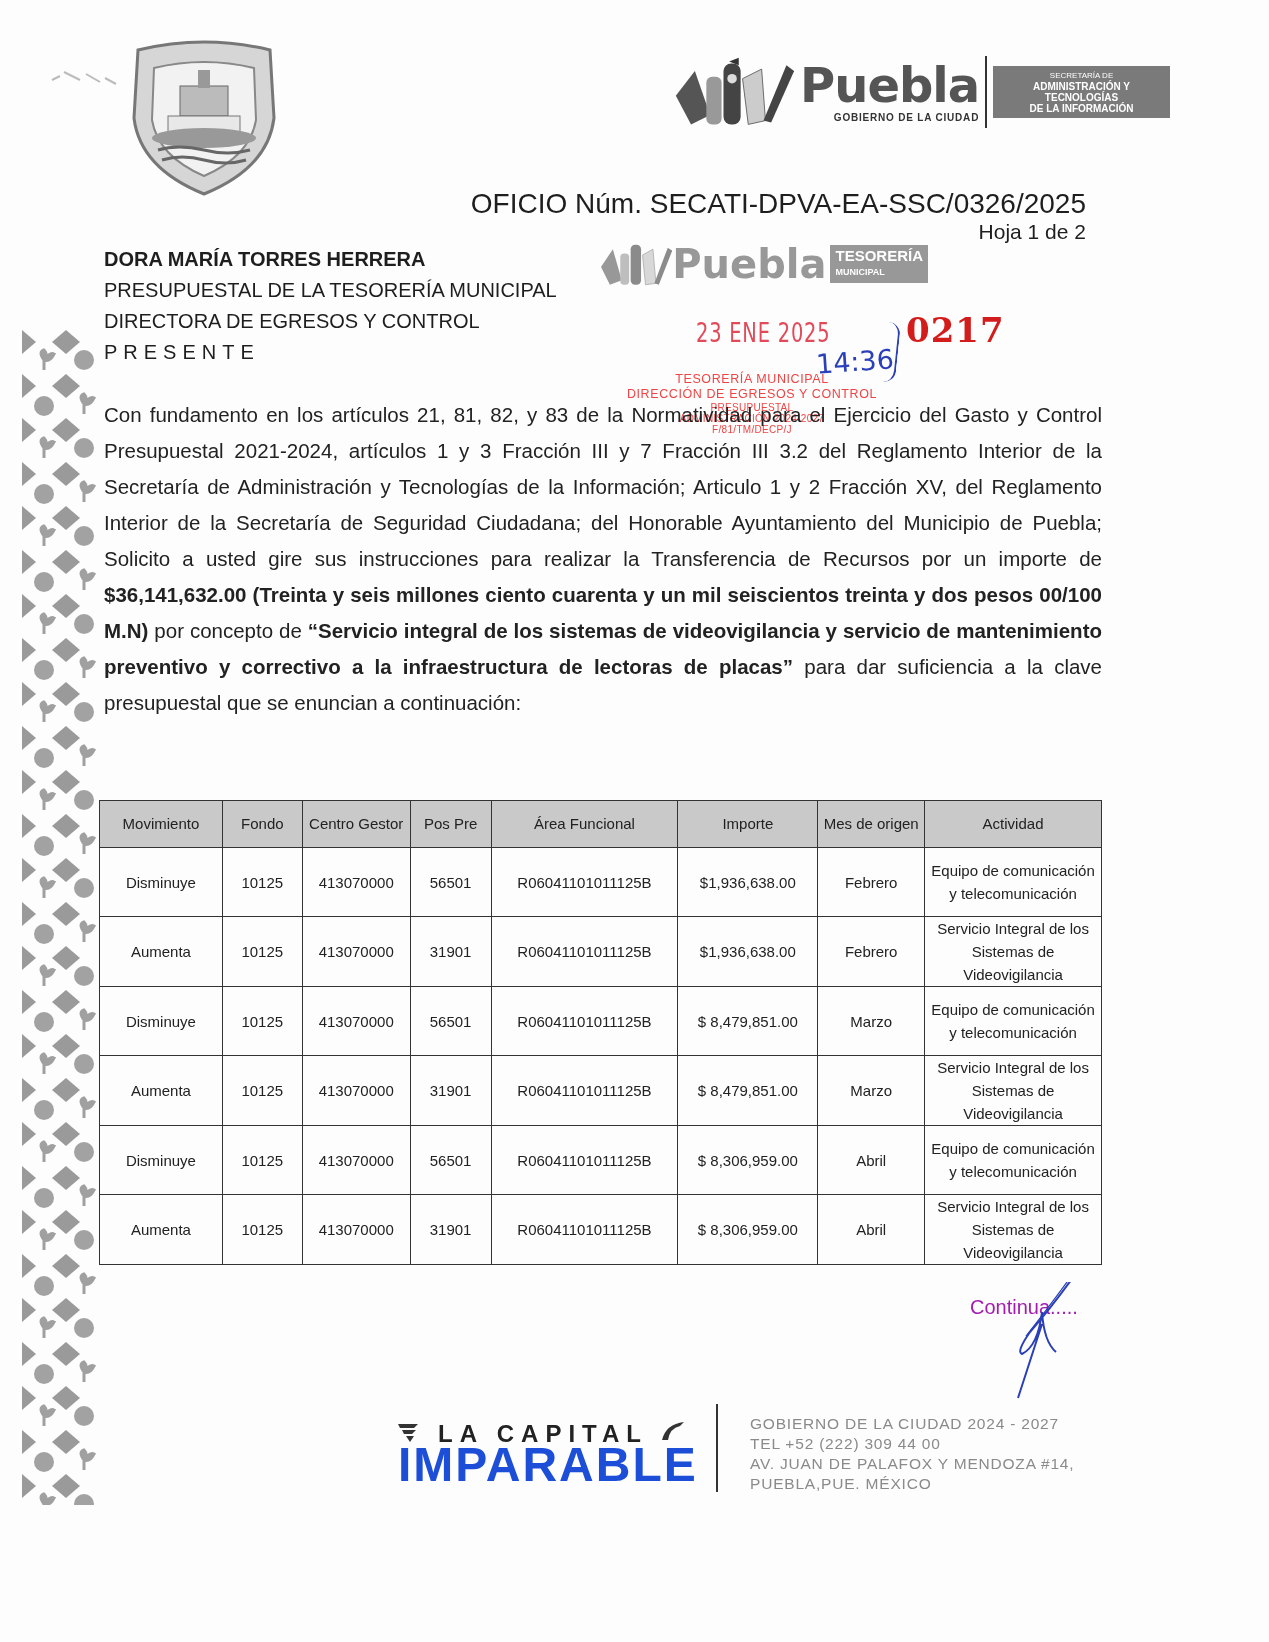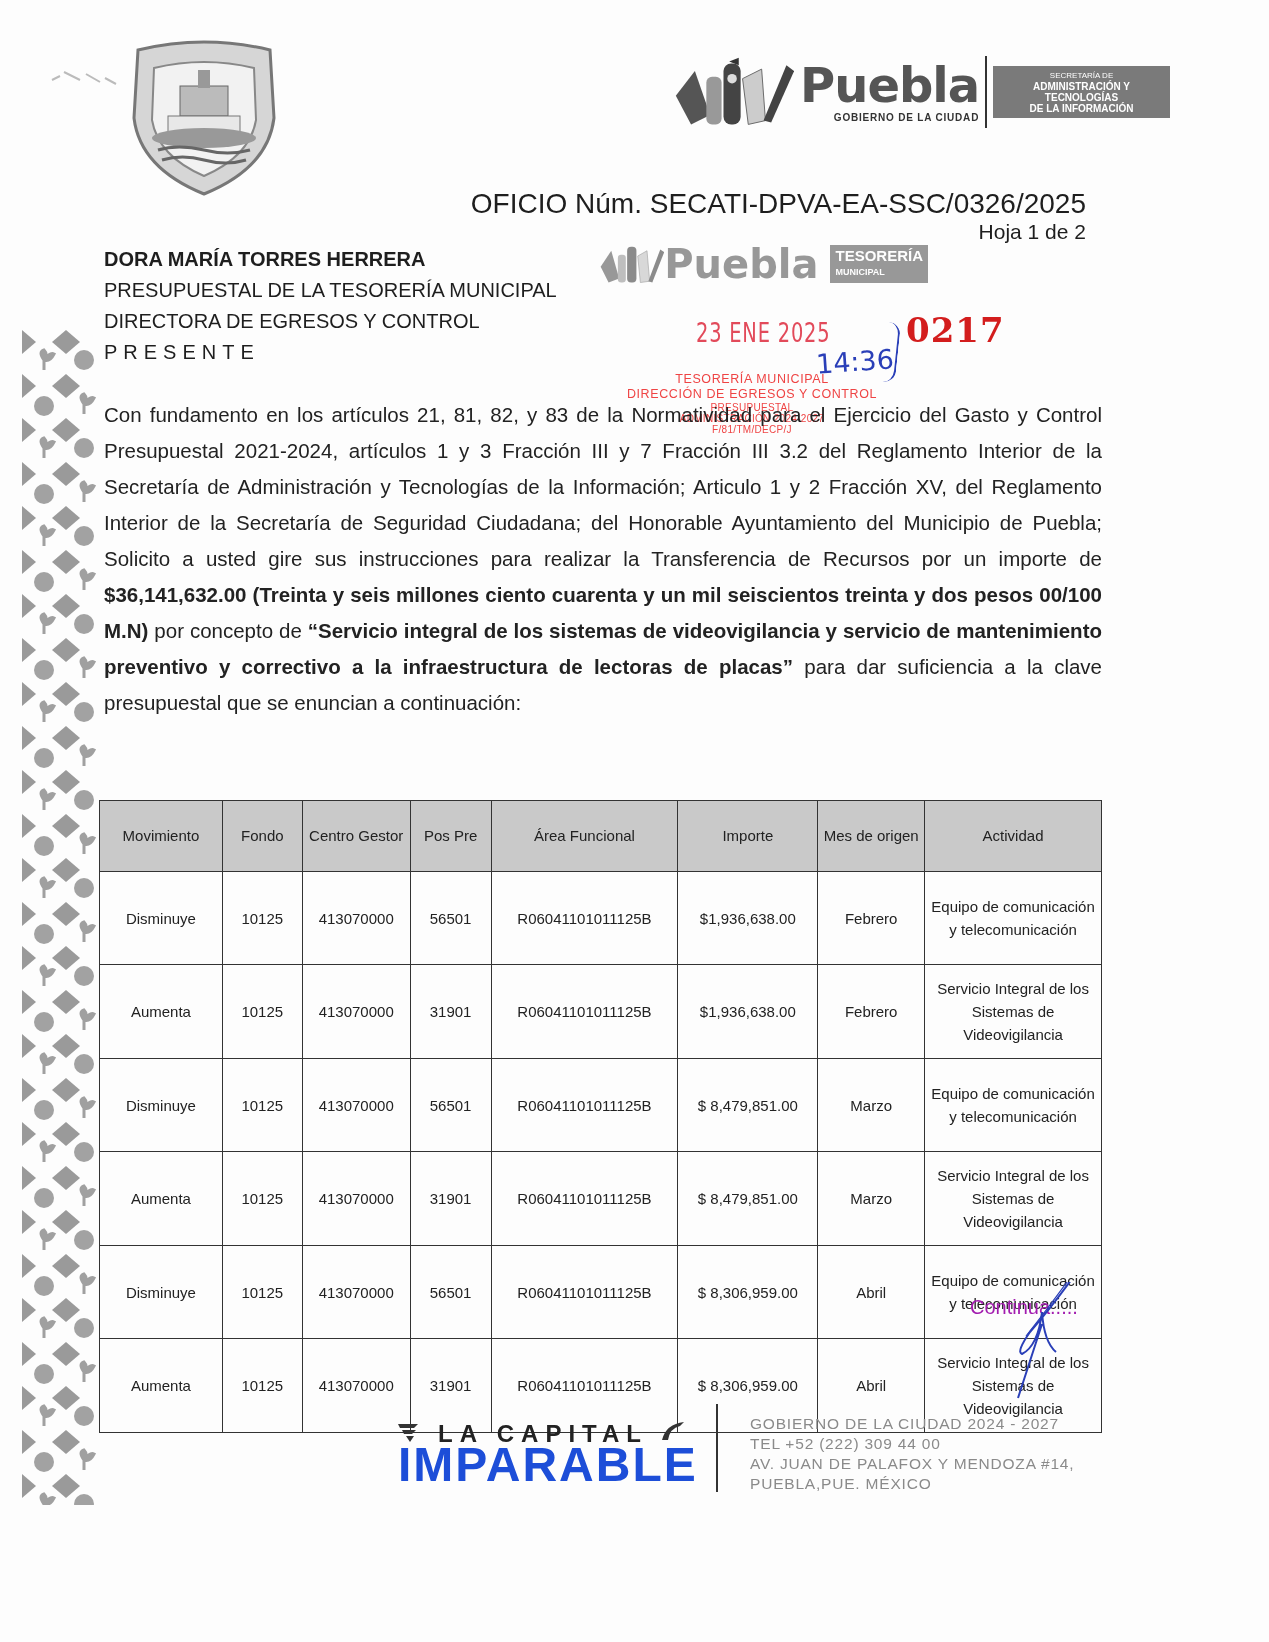--- a/index.html
+++ b/index.html
@@ -27,36 +27,36 @@
   .oficio { right: 183px; top: 188px; font-size: 28px; color: #1e1e1e; }
   .hoja { right: 183px; top: 220px; font-size: 21px; }
 
   .addressee { left: 104px; top: 244px; font-size: 20px; line-height: 31px; }
   .addressee .name { font-weight: bold; }
   .addressee .presente { letter-spacing: 6px; }
 
   
   .stamp-logo { left: 598px; top: 232px; width: 330px; height: 64px; display: flex; align-items: center; opacity: 0.75; }
   .stamp-logo .puebla { font-family: "DejaVu Sans", sans-serif; font-weight: bold; font-size: 40px; color: #777; line-height: 40px; }
-  .stamp-logo .teso { background: #777; color: #fff; padding: 3px 5px; font-size: 15px; font-weight: bold; line-height: 16px; margin-left: 12px; }
+  .stamp-logo .teso { background: #777; color: #fff; padding: 3px 5px; font-size: 15px; font-weight: bold; line-height: 16px; margin-left: 4px; }
   .stamp-logo .teso span { display: block; font-size: 9px; }
   .stamp-date { left: 696px; top: 317px; font-family: "DejaVu Sans Condensed", "DejaVu Sans", sans-serif; font-size: 27px; color: #e24a5a; letter-spacing: 1px; transform: scaleX(0.8); transform-origin: left; }
   .stamp-folio { left: 906px; top: 310px; font-family: "DejaVu Serif", serif; font-weight: bold; font-size: 34px; color: #d31d1d; letter-spacing: 1px; }
   .stamp-time { left: 816px; top: 346px; font-family: "DejaVu Sans", sans-serif; font-size: 27px; color: #2a3fb8; transform: rotate(-4deg); }
   .stamp-bracket { left: 876px; top: 322px; width: 20px; height: 60px; border-right: 2px solid #2a3fb8; border-radius: 0 12px 12px 0; transform: rotate(6deg); }
   .stamp-text { left: 612px; top: 372px; width: 280px; text-align: center; font-size: 12.5px; color: #ef4444; line-height: 15px; letter-spacing: 0.6px; }
   .stamp-text .sm { font-size: 10px; letter-spacing: 0.3px; line-height: 11px; }
 
   
   .para { left: 104px; top: 397px; width: 998px; font-size: 20.5px; line-height: 36px; text-align: justify; color: #222; }
   .para b { font-weight: bold; }
 
   
   .tbl { left: 99px; top: 800px; width: 1003px; border-collapse: collapse; font-size: 15px; color: #222; }
-  .tbl th, .tbl td { border: 1.5px solid #333; text-align: center; vertical-align: middle; padding: 12px 2px; }
+  .tbl th, .tbl td { border: 1.5px solid #333; text-align: center; vertical-align: middle; padding: 0 2px; }
   .tbl th { background: #c9c9c9; font-weight: normal; height: 46px; line-height: 22px; }
   .tbl td { height: 68px; line-height: 23px; }
 
   .continua { left: 970px; top: 1296px; font-size: 20px; color: #a21caf; }
   .signature { left: 960px; top: 1282px; width: 140px; height: 120px; }
 
   
   .foot-brand { left: 398px; top: 1420px; width: 290px; text-align: center; }
   .foot-brand .l1 { font-size: 24px; font-weight: bold; letter-spacing: 7px; color: #222; }
   .foot-brand .l2 { font-size: 48px; font-weight: bold; letter-spacing: 2px; color: #1d4ed8; line-height: 34px; }

